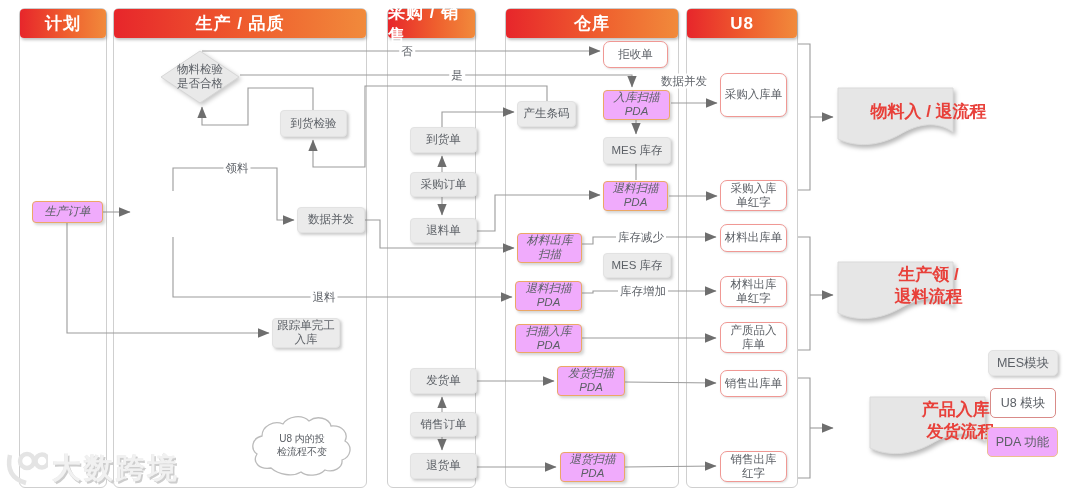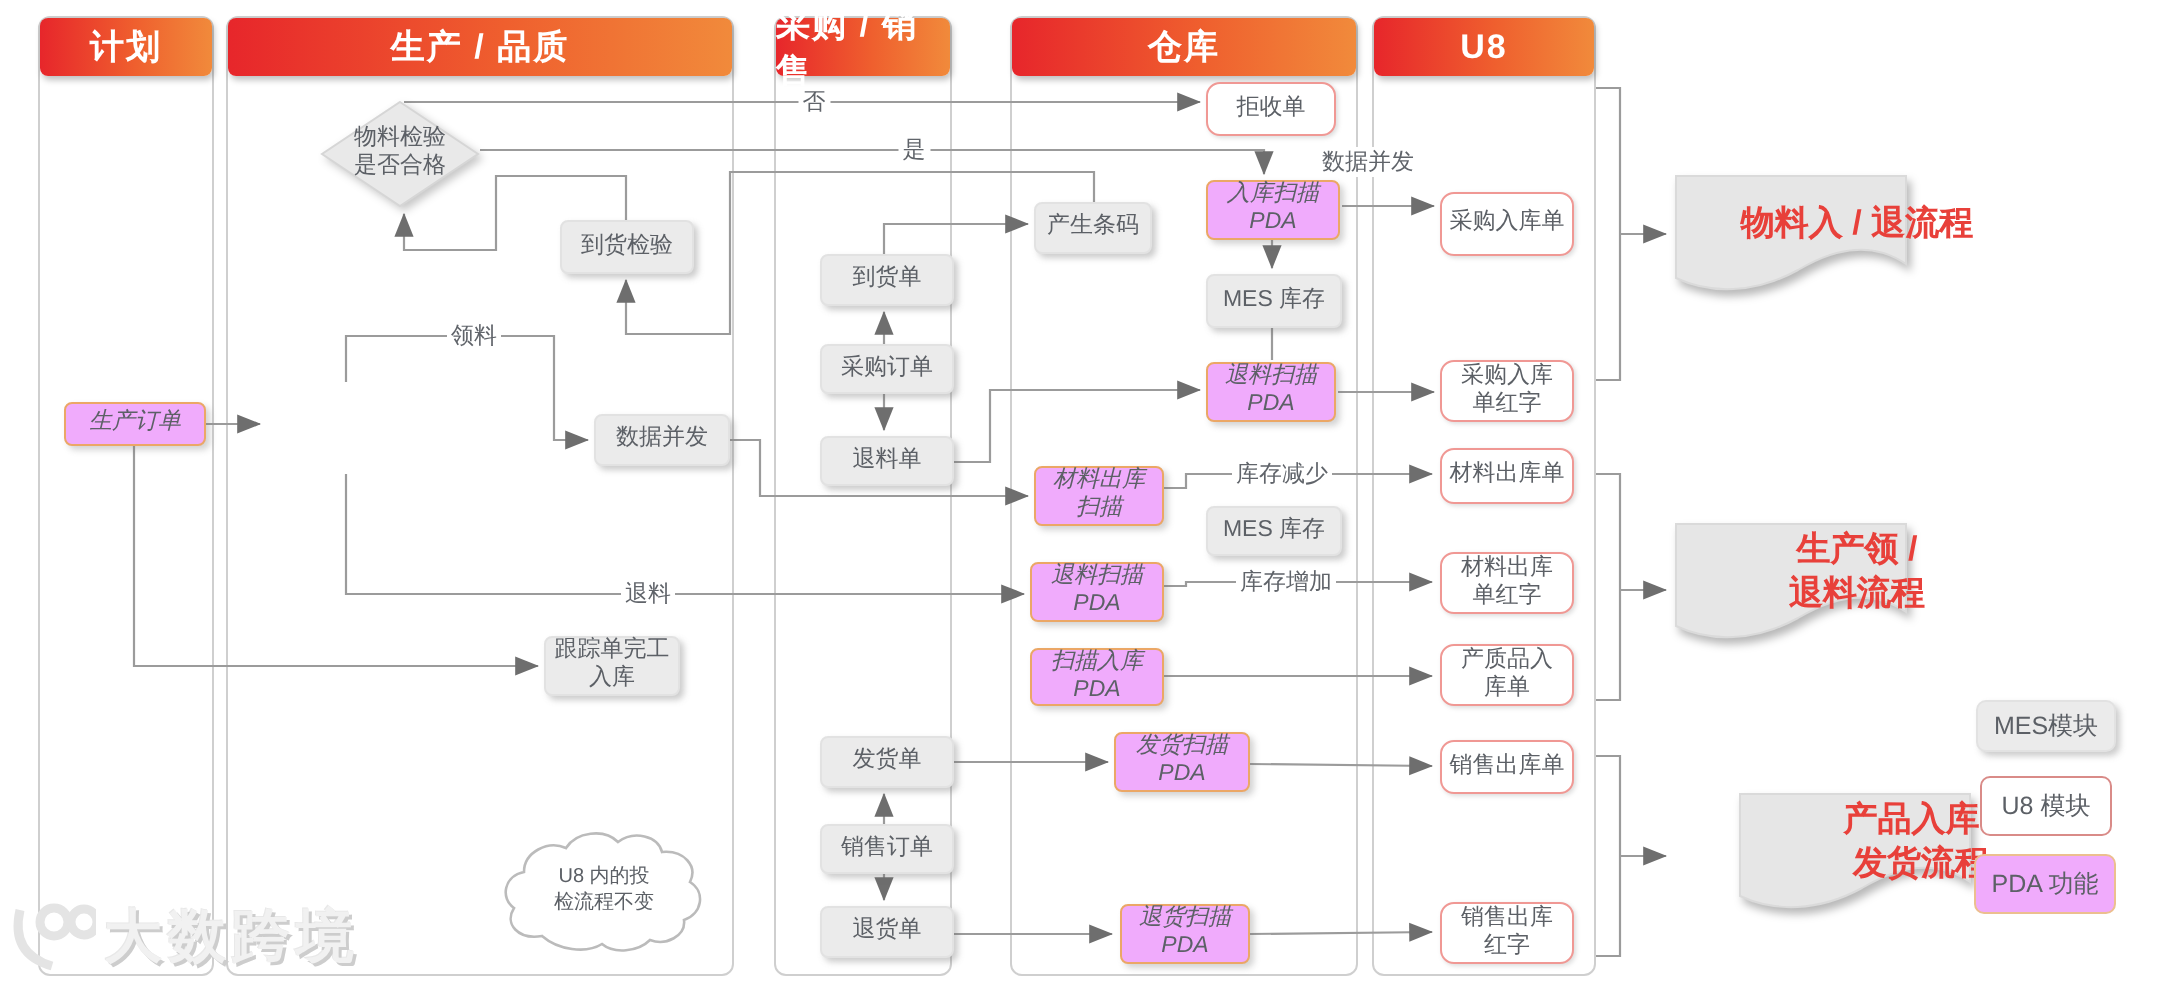--- a/index.html
+++ b/index.html
@@ -151,21 +151,21 @@
   <div class="node gray" style="left:603px;top:253px;width:68px;height:25px;">MES 库存</div>
   <div class="node orange" style="left:515px;top:281px;width:67px;height:30px;">退料扫描
 PDA</div>
   <div class="node orange" style="left:515px;top:324px;width:67px;height:29px;">扫描入库
 PDA</div>
   <div class="node orange" style="left:557px;top:366px;width:68px;height:30px;">发货扫描
 PDA</div>
   <div class="node orange" style="left:560px;top:452px;width:65px;height:30px;">退货扫描
 PDA</div>
 
-  <div class="node red" style="left:720px;top:96px;width:67px;height:32px;">采购入库单</div>
+  <div class="node red" style="left:720px;top:73px;width:67px;height:44px;">采购入库单</div>
   <div class="node red" style="left:720px;top:180px;width:67px;height:31px;">采购入库
 单红字</div>
   <div class="node red" style="left:720px;top:224px;width:67px;height:28px;">材料出库单</div>
   <div class="node red" style="left:720px;top:276px;width:67px;height:31px;">材料出库
 单红字</div>
   <div class="node red" style="left:720px;top:322px;width:67px;height:31px;">产质品入
 库单</div>
   <div class="node red" style="left:720px;top:370px;width:67px;height:27px;">销售出库单</div>
   <div class="node red" style="left:720px;top:451px;width:67px;height:31px;">销售出库
 红字</div>

